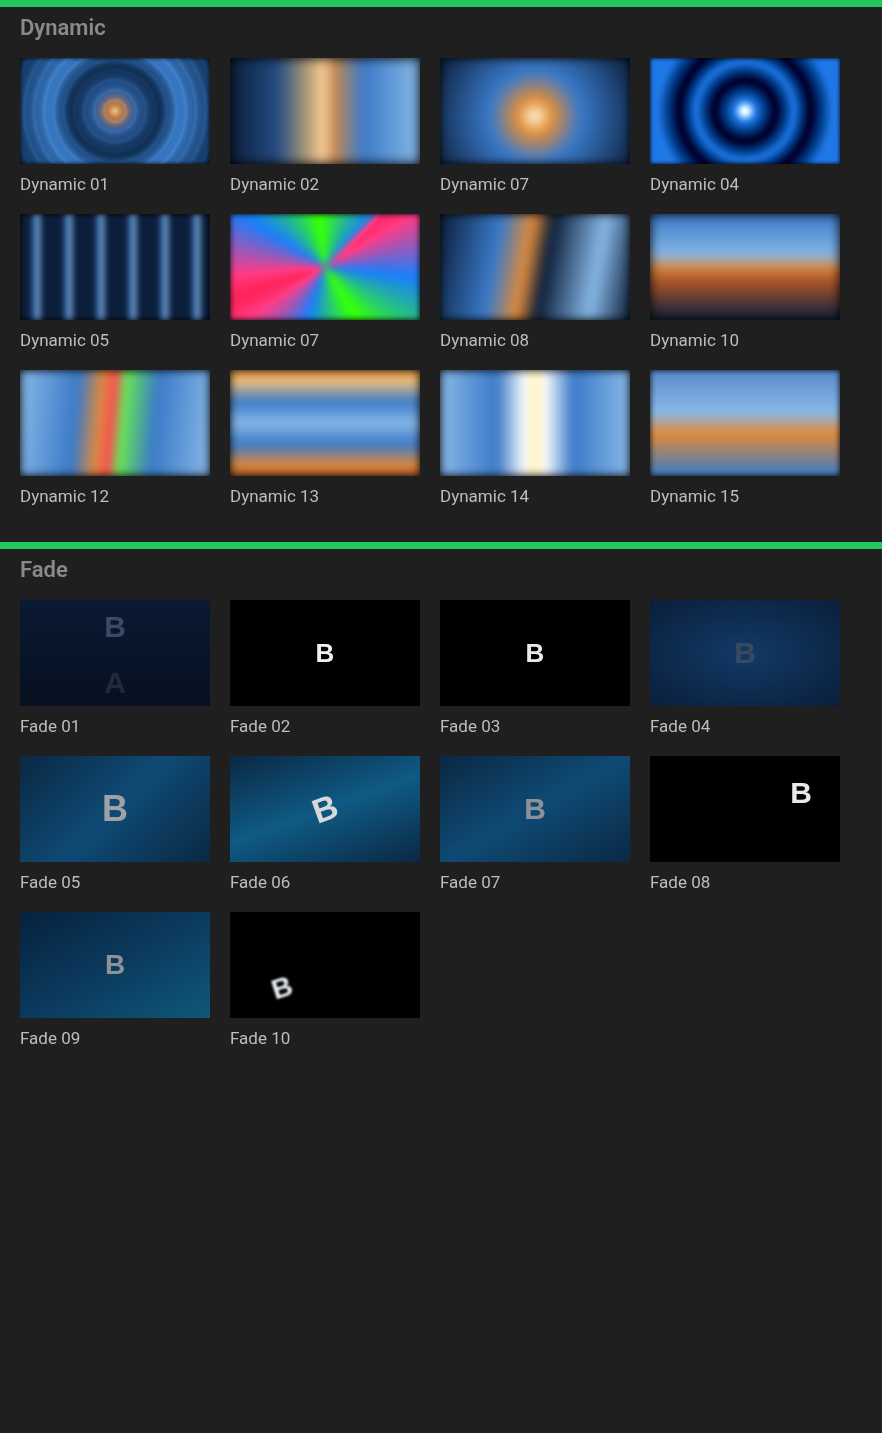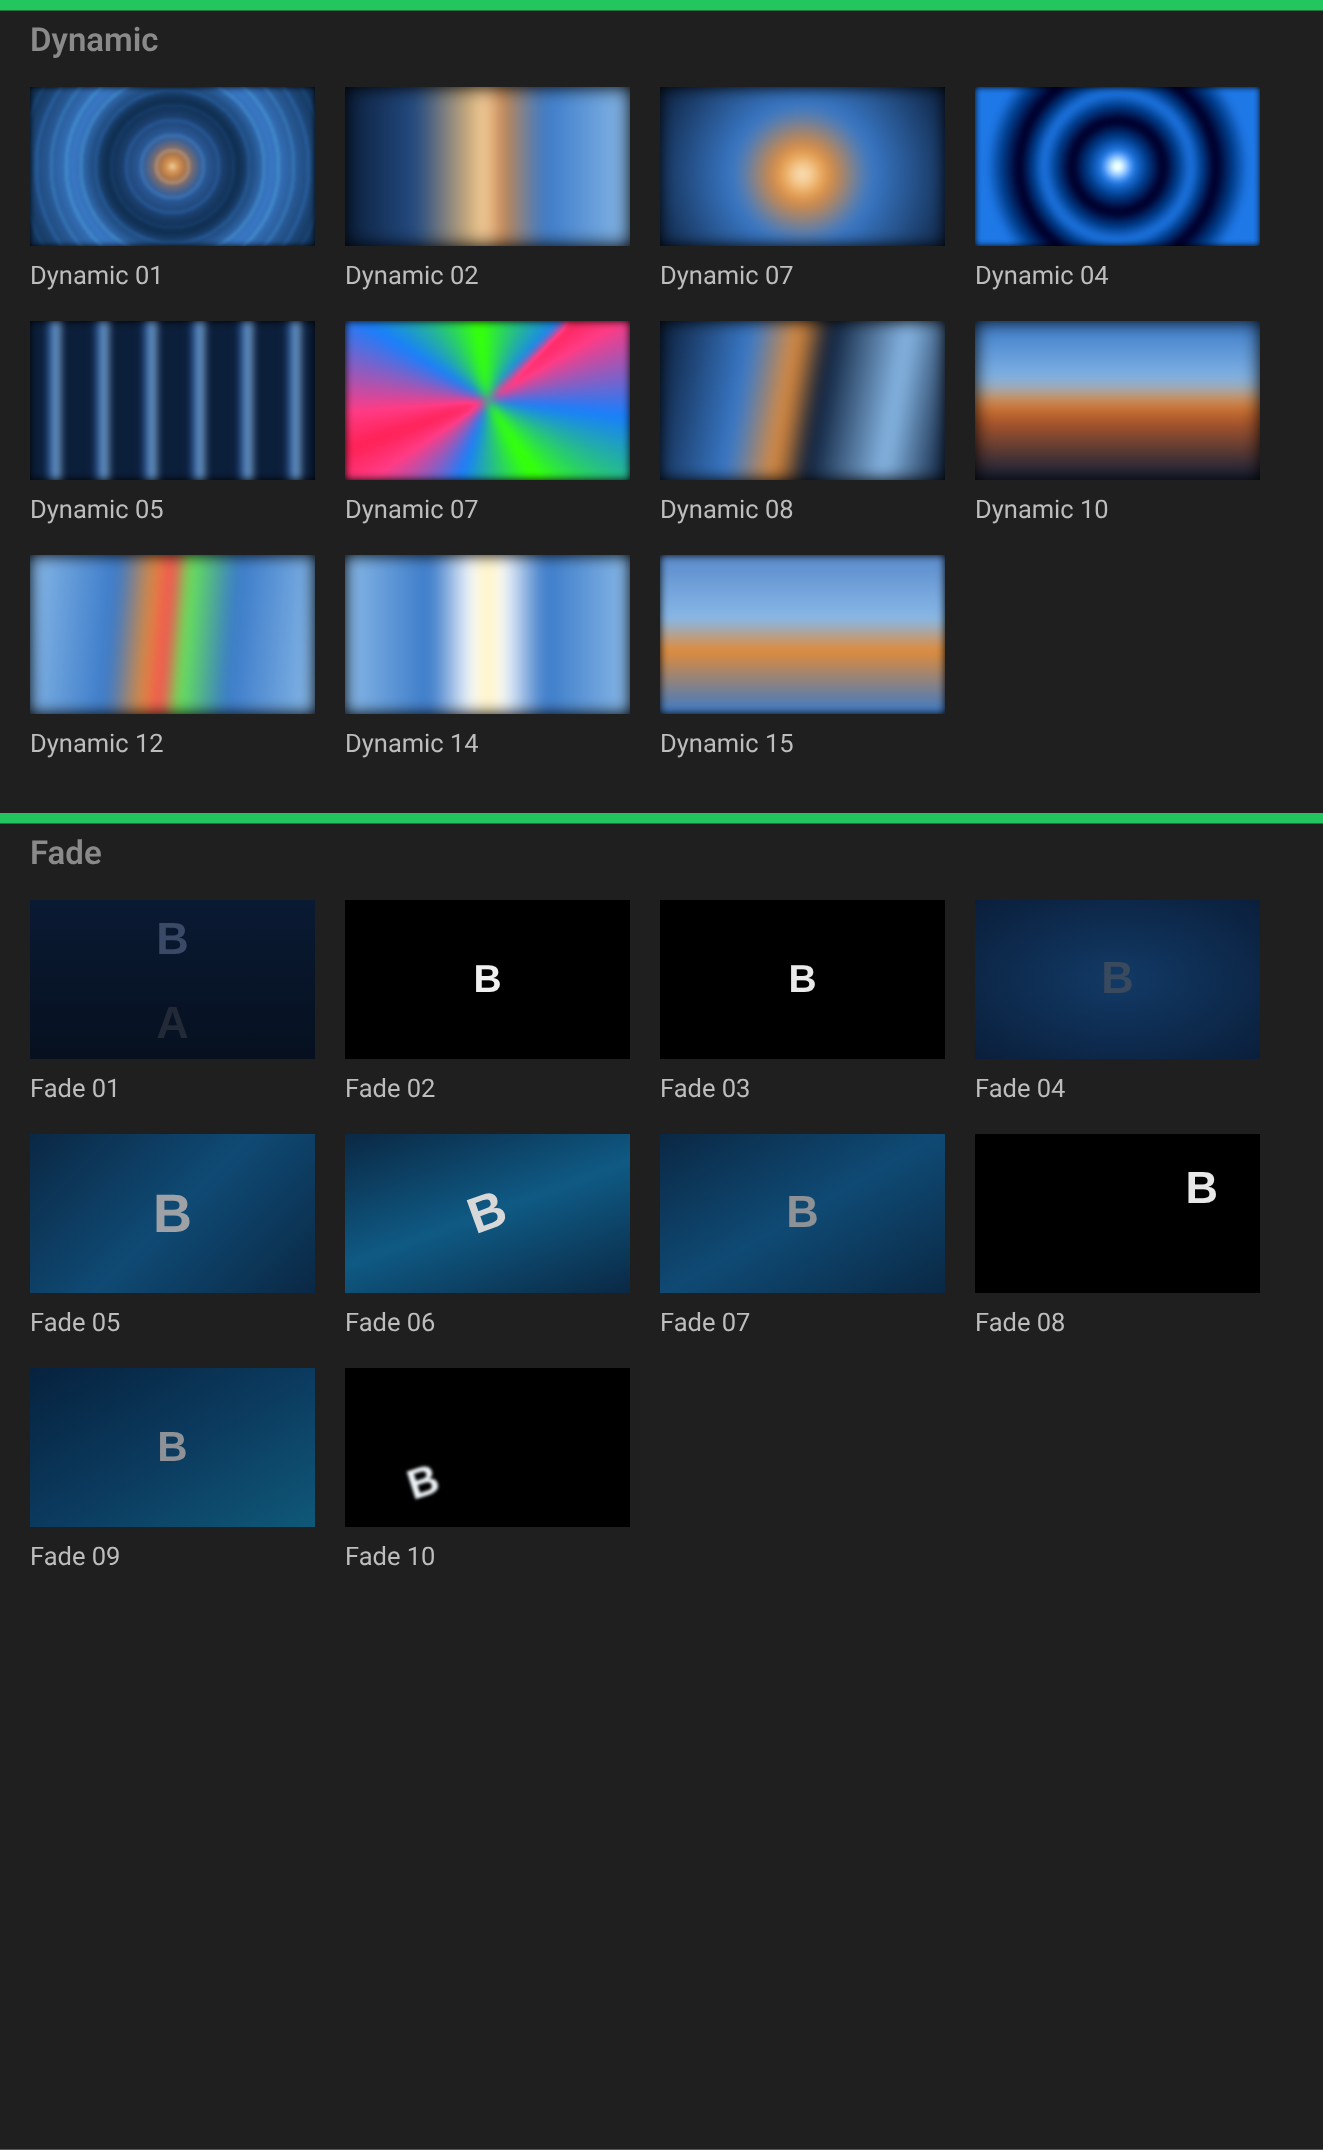--- a/index.html
+++ b/index.html
@@ -165,20 +165,26 @@
       </div>
     <div class="caption">Dynamic 10</div>
   </div>
   <div class="item">
     <div class="thumb d12">
         <div class="dyn-base"></div>
       </div>
     <div class="caption">Dynamic 12</div>
   </div>
   <div class="item">
+    <div class="thumb d13">
+        <div class="dyn-base"></div>
+      </div>
+    <div class="caption">Dynamic 13</div>
+  </div>
+  <div class="item">
     <div class="thumb d14">
         <div class="dyn-base"></div>
       </div>
     <div class="caption">Dynamic 14</div>
   </div>
   <div class="item">
     <div class="thumb d15">
         <div class="dyn-base"></div>
       </div>
     <div class="caption">Dynamic 15</div>

